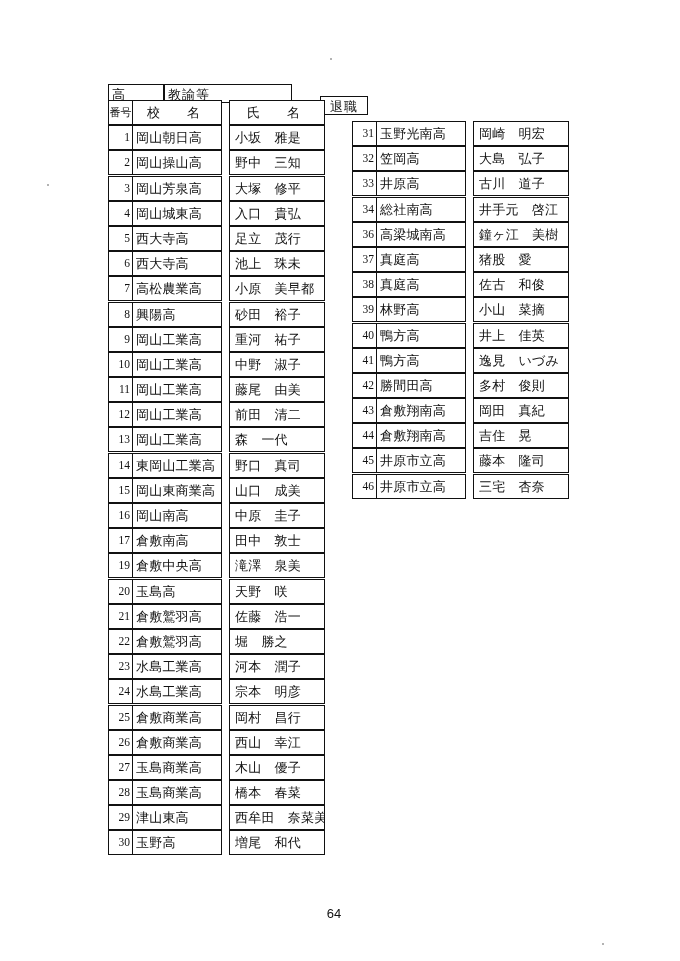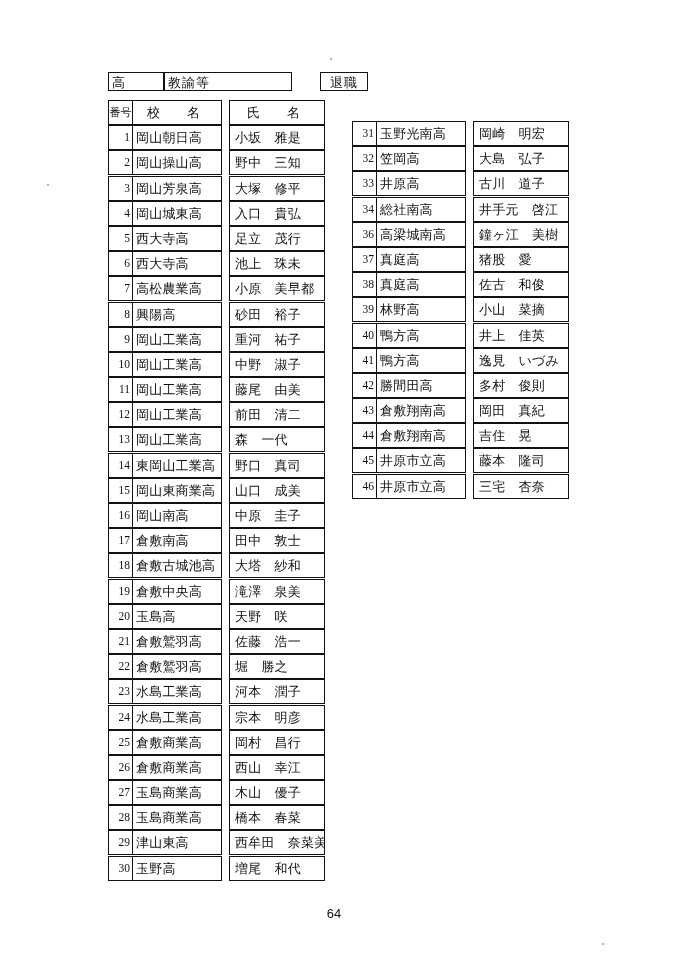--- a/index.html
+++ b/index.html
@@ -47,20 +47,21 @@
   .hdr-job-box {
     width: 128px;
     margin-left: 0;
     border: 1.3px solid #111;
   }
   .hdr-status {
     width: 48px;
     margin-left: 28px;
     text-align: center;
     padding-left: 0;
+    margin-top: 24px;
   }
 
   
   .tbl {
     position: absolute;
     border-collapse: separate;
     border-spacing: 0;
   }
   .tbl.left  { left: 108px; top: 100px; }
   .tbl.right { left: 352px; top: 121px; }
@@ -225,25 +226,20 @@
           <div class="cell c-num">16</div>
           <div class="cell c-school">岡山南高</div>
           <div class="cell c-name">中原　圭子</div>
         </div>
         <div class="row">
           <div class="cell c-num">17</div>
           <div class="cell c-school">倉敷南高</div>
           <div class="cell c-name">田中　敦士</div>
         </div>
         <div class="row">
-          <div class="cell c-num">18</div>
-          <div class="cell c-school">倉敷古城池高</div>
-          <div class="cell c-name">大塔　紗和</div>
-        </div>
-        <div class="row">
           <div class="cell c-num">19</div>
           <div class="cell c-school">倉敷中央高</div>
           <div class="cell c-name">滝澤　泉美</div>
         </div>
         <div class="row">
           <div class="cell c-num">20</div>
           <div class="cell c-school">玉島高</div>
           <div class="cell c-name">天野　咲</div>
         </div>
         <div class="row">

